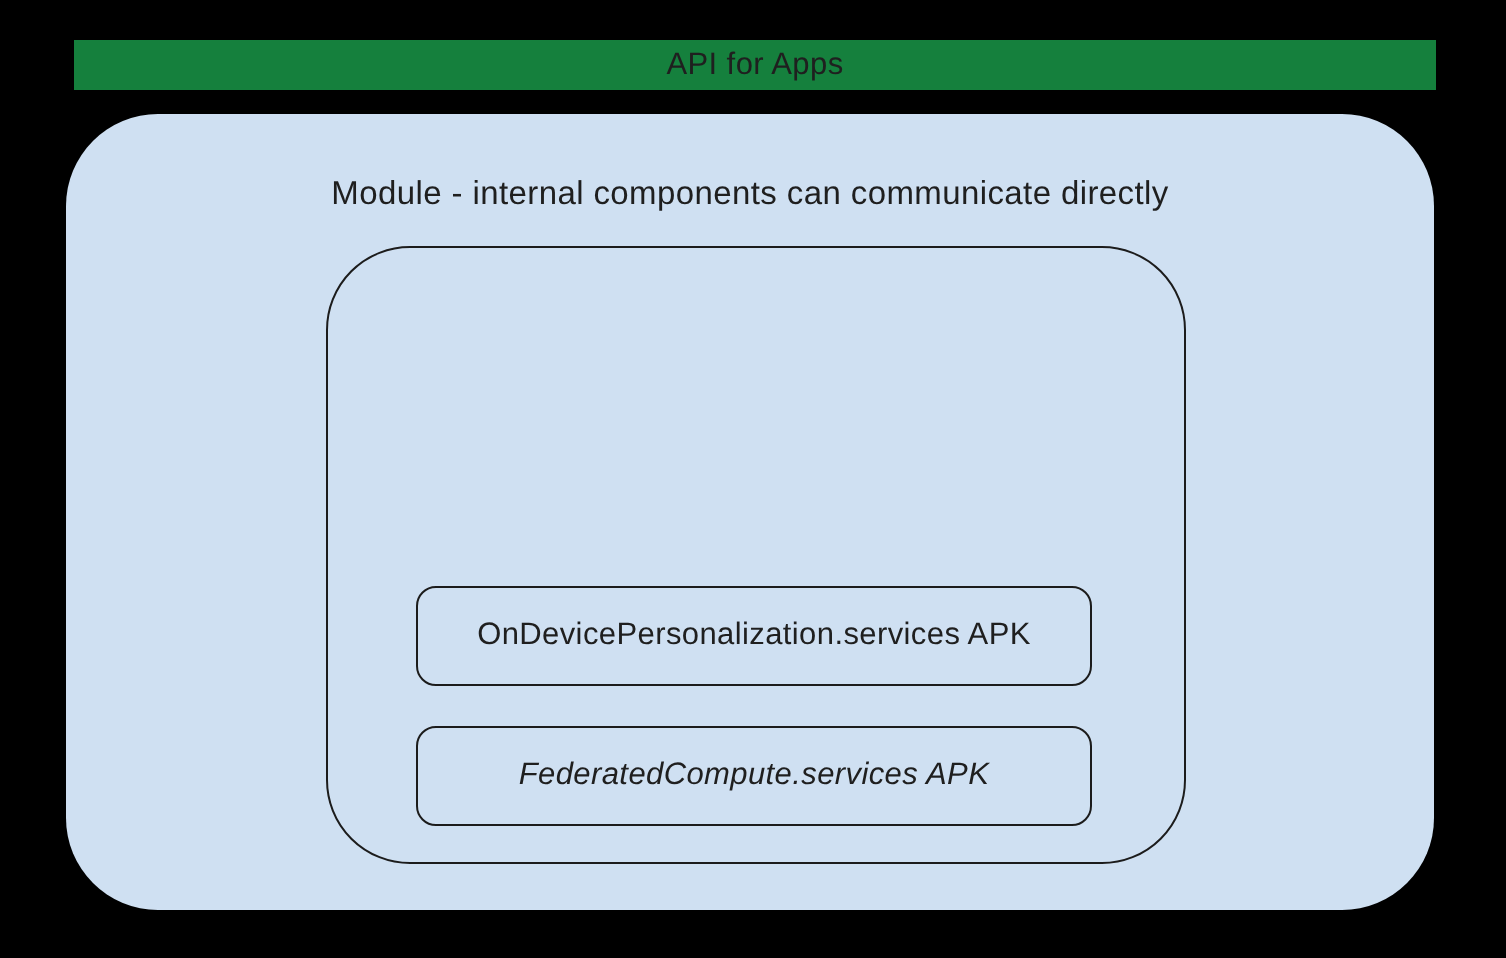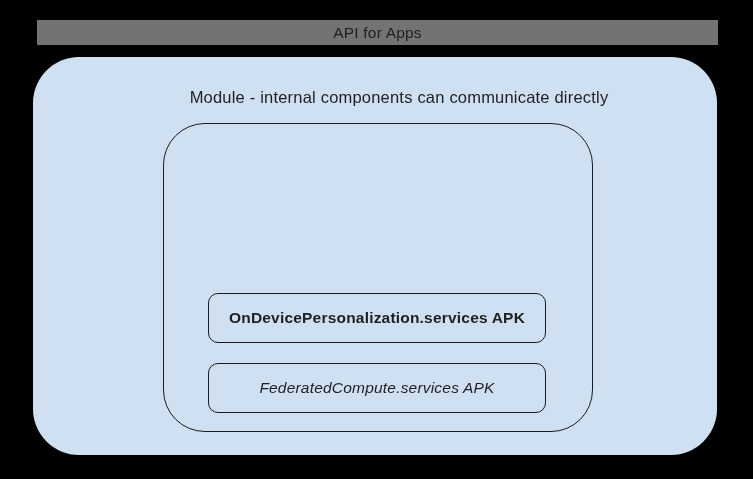--- a/index.html
+++ b/index.html
@@ -16,21 +16,21 @@
     width: 753px;
     height: 479px;
     background: #000000;
   }
   .banner {
     position: absolute;
     left: 37px;
     top: 20px;
     width: 681px;
     height: 25px;
-    background: #737373;
+    background: #15803d;
     display: flex;
     align-items: center;
     justify-content: center;
     font-size: 15.5px;
     color: #1F1F1F;
     letter-spacing: 0.2px;
   }
   .module {
     position: absolute;
     left: 33px;
@@ -42,21 +42,20 @@
   }
   .module-title {
     position: absolute;
     left: 0;
     top: 31px;
     width: 100%;
     text-align: center;
     font-size: 16.5px;
     color: #1F1F1F;
     letter-spacing: 0.2px;
-    margin-left: 24px;
   }
   .inner-group {
     position: absolute;
     left: 130px;  
     top: 66px;    
     width: 430px;
     height: 309px;
     border: 1.4px solid #1C1C1C;
     border-radius: 42px;
     background: transparent;
@@ -73,21 +72,21 @@
     box-sizing: border-box;
     display: flex;
     align-items: center;
     justify-content: center;
     font-size: 15.5px;
     color: #1F1F1F;
     letter-spacing: 0.2px;
   }
   .component-box:nth-of-type(1) { top: 93px; }   
   .component-box:nth-of-type(2) { top: 165px; }  
-  .component-box:nth-of-type(3) { top: 236px; font-weight: bold; }  
+  .component-box:nth-of-type(3) { top: 236px; }  
   .component-box:nth-of-type(4) { top: 306px; font-style: italic; }  
 </style>
 </head>
 <body>
 
 <div id="canvas">
 
   <div class="banner">
     <span>API for Apps</span>
   </div>

